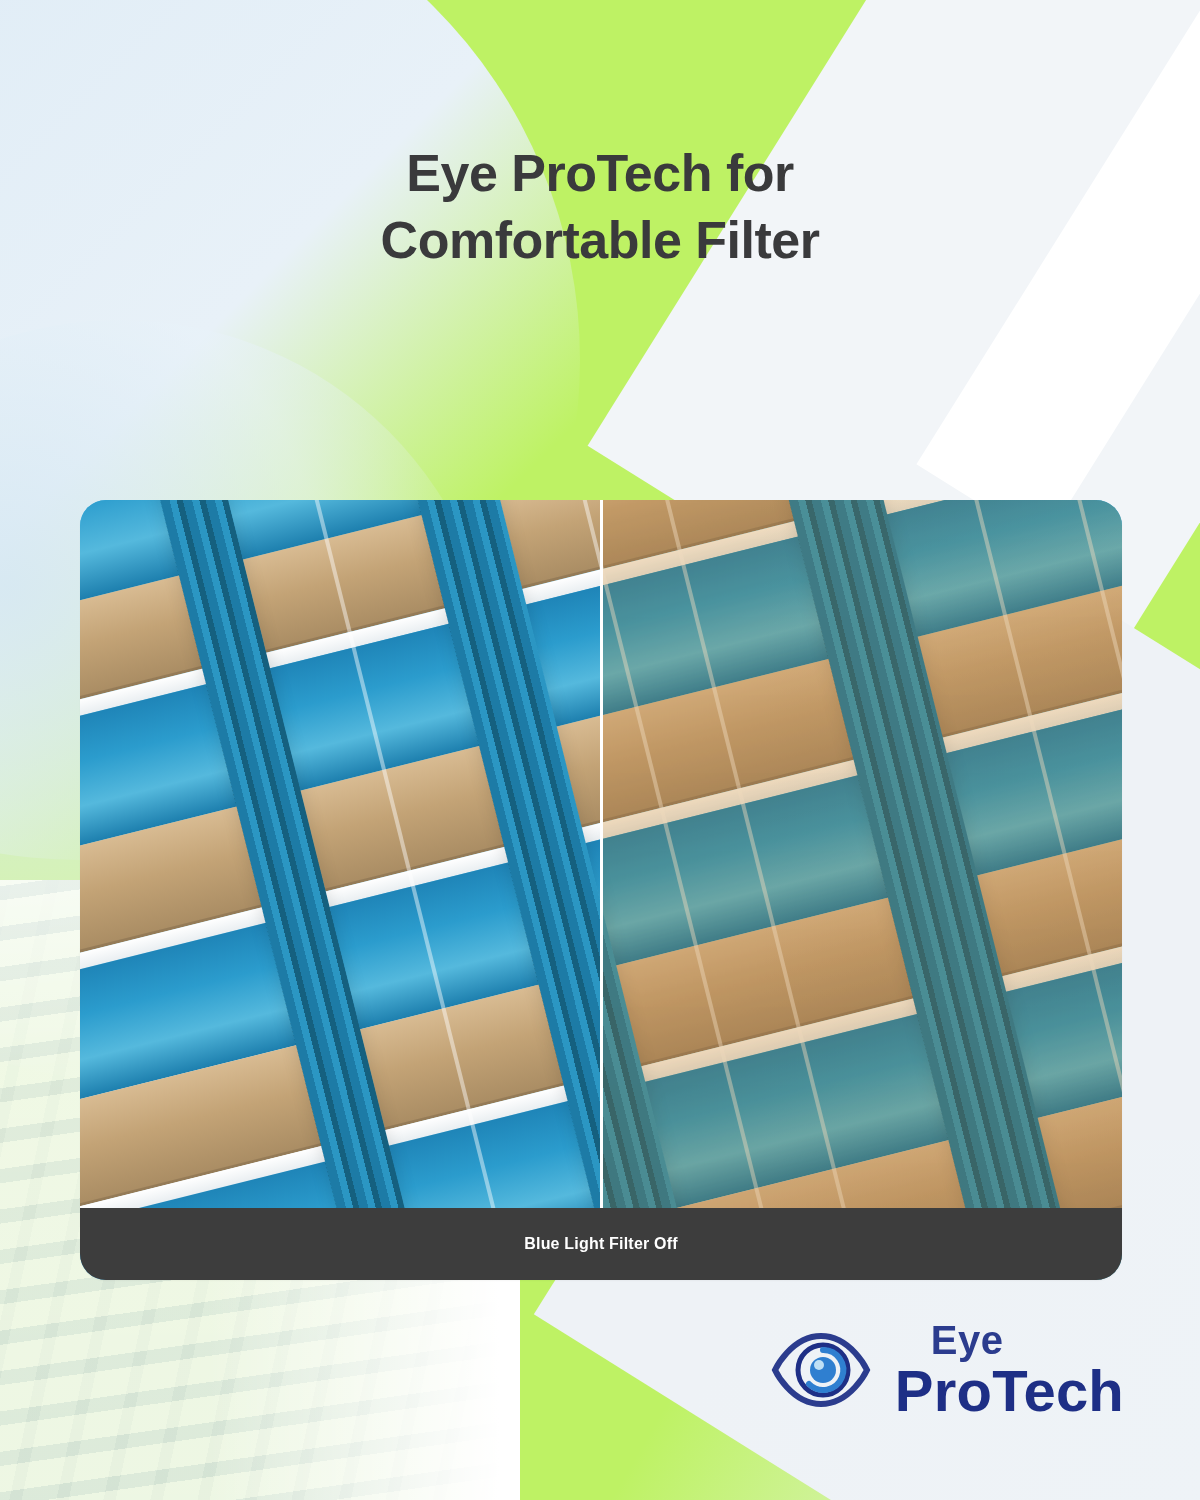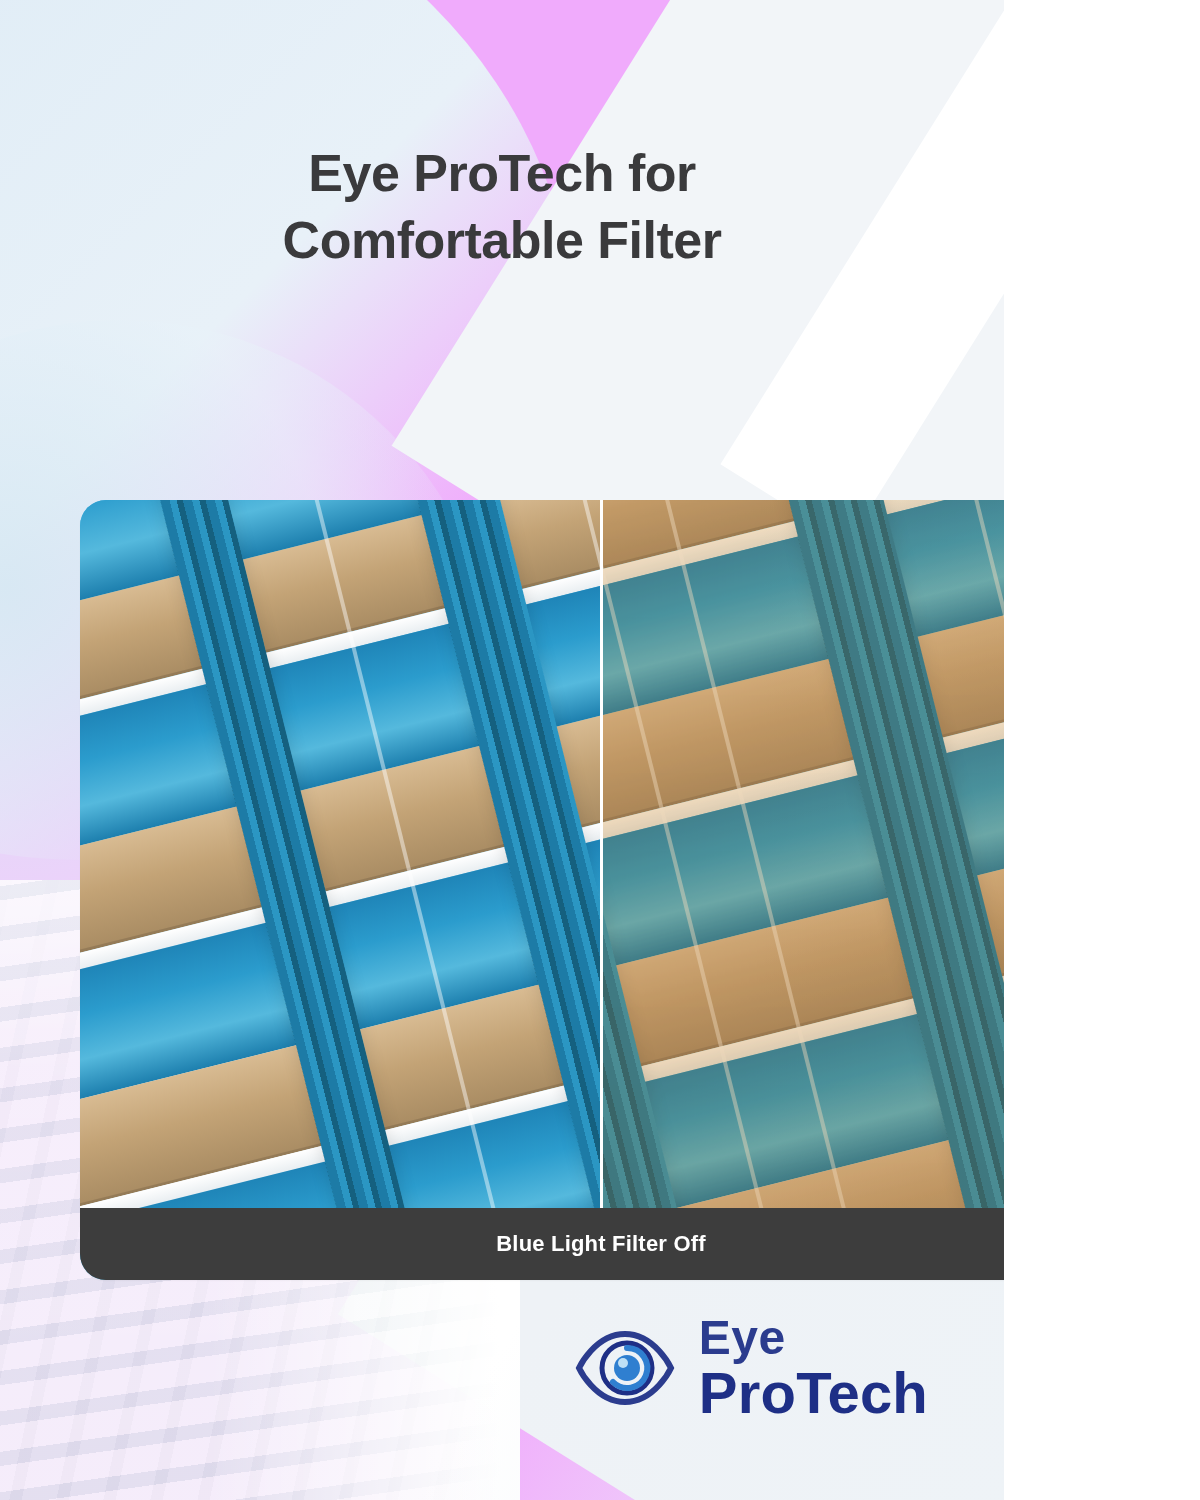--- a/index.html
+++ b/index.html
@@ -4,22 +4,22 @@
 <style>
   * { box-sizing: border-box; margin: 0; padding: 0; }
   html, body {
     width: 1200px; height: 1500px;
     font-family: "Liberation Sans", sans-serif;
     background: #ffffff;
     overflow: hidden;
   }
   .page {
     position: relative;
-    width: 1004px; height: 1500px;
-    background: #f0abfc;
+    width: 1200px; height: 1500px;
+    background: #bef264;
     overflow: hidden;
   }
 
   
   .bg-layer { position: absolute; inset: 0; overflow: hidden; }
 
   .bg-soft-blue {
     position: absolute;
     left: -420px; top: -140px;
     width: 1000px; height: 1000px;
@@ -217,21 +217,21 @@
     left: 0; right: 0; bottom: 0;
     height: 72px;
     display: flex;
     z-index: 10;
   }
   .label {
     flex: 1 1 50%;
     display: flex;
     align-items: center;
     justify-content: center;
-    font-size: 22px;
+    font-size: 16px;
     font-weight: 700;
     color: #ffffff;
     letter-spacing: .2px;
   }
   .label-off { background: #3d3d3d; }
   .label-on  { background: #d00b18; }
 
   
   .logo {
     position: absolute;
@@ -240,24 +240,25 @@
     align-items: center;
     gap: 22px;
     z-index: 8;
   }
   .logo-mark { width: 104px; height: 104px; flex: 0 0 auto; }
   .logo-text {
     line-height: 1.0;
     color: #1b3a8f;
   }
   .logo-eye {
-    font-size: 48px;
+    font-size: 40px;
     font-weight: 700;
     color: #2b3c8e;
     letter-spacing: .5px;
+    margin-left: 36px;
   }
   .logo-pro {
     font-size: 58px;
     font-weight: 700;
     color: #1e2f86;
     letter-spacing: .2px;
     margin-top: 2px;
   }
 </style>
 </head>

